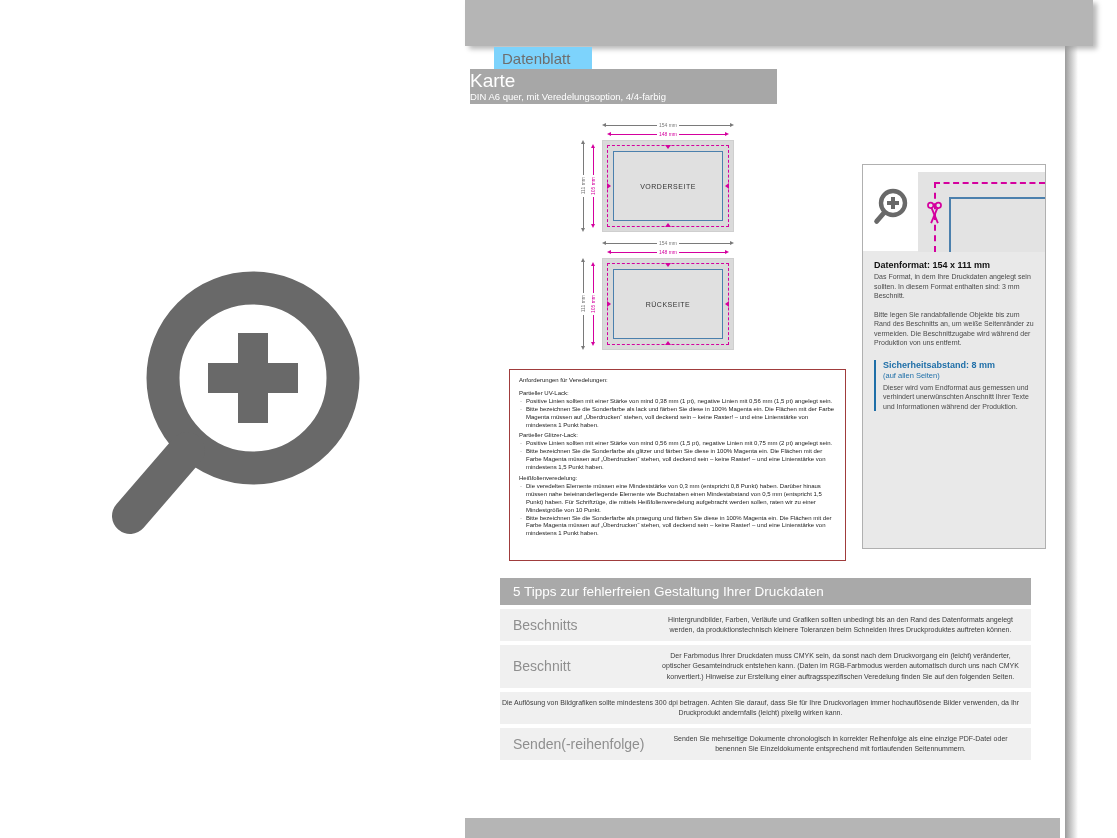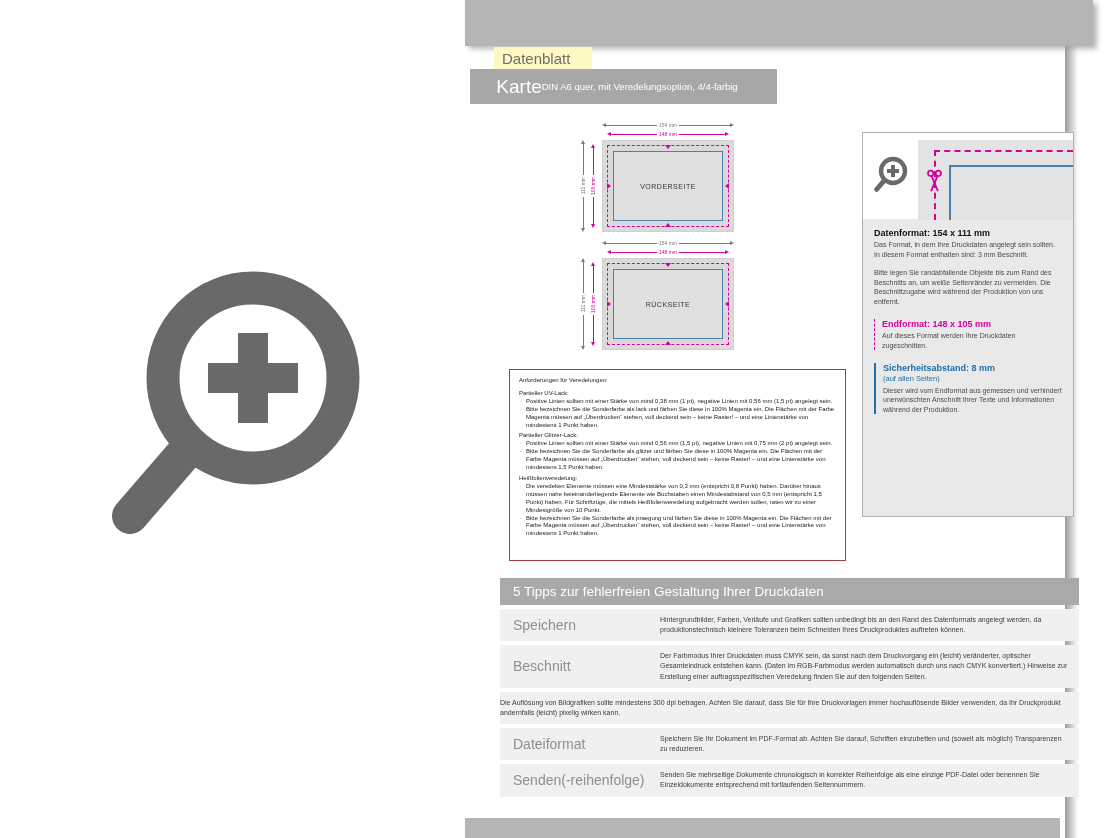--- a/index.html
+++ b/index.html
@@ -14,22 +14,22 @@
   }
   *{box-sizing:border-box;margin:0;padding:0;}
   body{font-family:"Liberation Sans",sans-serif;background:#fff;}
   #screen{position:relative;width:1117px;height:838px;background:#fff;overflow:hidden;}
 
   
   .top-band{position:absolute;left:465px;top:0;width:628px;height:46px;background:var(--band);box-shadow:4px 3px 5px rgba(0,0,0,.28);}
   .right-shadow{position:absolute;left:1065px;top:46px;width:13px;height:792px;background:linear-gradient(to right,#9b9b9b,rgba(255,255,255,0));}
   .footer-band{position:absolute;left:465px;top:818px;width:595px;height:20px;background:var(--band);}
 
-  .tab{position:absolute;left:494px;top:47px;width:98px;height:22px;background:#fef9c3;display:flex;align-items:center;padding-left:8px;color:#6e6e6e;font-size:15px;}
-  .banner{position:absolute;left:470px;top:69px;width:307px;height:35px;background:var(--banner);display:flex;flex-direction:row;align-items:center;justify-content:center;padding-right:13px;color:#fff;}
+  .tab{position:absolute;left:494px;top:47px;width:98px;height:22px;background:#7dd3fc;display:flex;align-items:center;padding-left:8px;color:#6e6e6e;font-size:15px;}
+  .banner{position:absolute;left:470px;top:69px;width:307px;height:35px;background:var(--banner);display:flex;flex-direction:column;align-items:flex-start;justify-content:center;padding-right:13px;color:#fff;}
   .banner-title{font-size:19px;line-height:1.05;}
   .banner-sub{font-size:9.5px;line-height:1.2;}
 
   
   .logo-big{position:absolute;left:88px;top:258px;width:300px;height:300px;}
 
   
   .diagram{position:absolute;left:578px;width:172px;height:118px;}
   .card{position:absolute;left:24px;top:22px;width:132px;height:92px;background:#dadada;border:1px solid #cfcfcf;}
   .cutline{position:absolute;left:4px;top:4px;right:4px;bottom:4px;border:1px dashed var(--mag);}
@@ -54,21 +54,21 @@
   .mk-right{top:50%;right:-1px;margin-top:-3px;border-top:3px solid transparent;border-bottom:3px solid transparent;border-right:4px solid var(--mag);}
 
   
   .req-box{position:absolute;left:509px;top:369px;width:337px;height:192px;border:1px solid var(--boxred);background:#fff;padding:7px 9px;font-size:6px;line-height:1.32;color:#222;overflow:hidden;}
   .req-title{margin-bottom:5px;}
   .req-head{margin-top:3px;}
   .bullet{position:relative;padding-left:7px;}
   .bullet::before{content:"·";position:absolute;left:1px;top:0;}
 
   
-  .info-panel{position:absolute;left:862px;top:132px;width:212px;height:385px;border:1px solid #b0b0b0;background:#0c4a6e;}
+  .info-panel{position:absolute;left:862px;top:164px;width:184px;height:385px;border:1px solid #b0b0b0;background:#0c4a6e;}
   .detail{position:relative;height:86px;background:#fff;}
   .logo-small{position:absolute;left:8px;top:22px;width:40px;height:40px;}
   .corner{position:absolute;left:55px;top:7px;right:0;bottom:-1px;background:#e3e3e3;overflow:hidden;}
   .cut-h{position:absolute;left:16px;top:10px;right:0;border-top:2px dashed var(--mag);}
   .cut-v{position:absolute;left:16px;top:10px;bottom:0;border-left:2px dashed var(--mag);}
   .safe-h{position:absolute;left:31px;top:25px;right:0;border-top:2px solid var(--safety);}
   .safe-v{position:absolute;left:31px;top:25px;bottom:0;border-left:2px solid var(--safety);}
   .scissors{position:absolute;left:8px;top:27px;width:17px;height:28px;}
   .panel-text{background:#e9e9e9;height:297px;padding:9px 11px;font-size:7px;line-height:1.35;color:#4a4a4a;overflow:hidden;}
   .sec-head{font-size:9px;font-weight:bold;line-height:1.15;margin-bottom:2px;}
@@ -76,21 +76,21 @@
   .sec{margin-top:13px;padding-left:7px;}
   .sec-ef{border-left:1px dashed var(--mag);}
   .sec-ef .sec-head{color:var(--mag);}
   .sec-sa{border-left:2px solid var(--steel);}
   .sec-sa .sec-head{color:var(--steel);margin-bottom:0;}
   .sec-sub{color:var(--steel);font-size:7.5px;margin-bottom:2px;}
   .sec-fl{border-left:2px solid var(--lblue);}
   .sec-fl .sec-head{color:var(--lblue);}
 
   
-  .tips{position:absolute;left:500px;top:578px;width:579px;}
+  .tips{position:absolute;left:500px;top:578px;width:531px;text-align:center;}
   .tips-banner{height:27px;background:#a9a9a9;color:#fff;font-size:13.5px;display:flex;align-items:center;padding-left:13px;}
   .tip-row{display:flex;background:#f0f0f0;margin-top:4px;}
   .tip-label{flex:none;width:160px;display:flex;align-items:center;padding-left:13px;font-size:14px;color:#8f8f8f;}
   .tip-text{flex:1;font-size:7px;color:#3c3c3c;line-height:1.45;padding:6px 10px 6px 0;}
 </style>
 </head>
 <body>
 
 <div id="screen">
 
@@ -231,50 +231,42 @@
           <line x1="13.5" y1="8" x2="6" y2="26" stroke="#d4009e" stroke-width="2.2"></line>
         </svg>
       </div>
     </div>
     <div class="panel-text">
       <div>
         <div class="sec-head" style="color:#111">Datenformat: 154 x 111 mm</div>
         <p>Das Format, in dem Ihre Druckdaten angelegt sein sollten. In diesem Format enthalten sind: 3 mm Beschnitt.</p>
         <p>Bitte legen Sie randabfallende Objekte bis zum Rand des Beschnitts an, um weiße Seitenränder zu vermeiden. Die Beschnittzugabe wird während der Produktion von uns entfernt.</p>
       </div>
-      <div class="sec sec-ef">
-        <div class="sec-head">Endformat: 148 x 105 mm</div>
-        <p>Auf dieses Format werden Ihre Druckdaten zugeschnitten.</p>
-      </div>
       <div class="sec sec-sa">
         <div class="sec-head">Sicherheitsabstand: 8 mm</div>
         <div class="sec-sub">(auf allen Seiten)</div>
         <p>Dieser wird vom Endformat aus gemessen und verhindert unerwünschten Anschnitt Ihrer Texte und Informationen während der Produktion.</p>
       </div>
     </div>
   </div>
 
   <div class="tips">
     <div class="tips-banner">
       <span>5 Tipps zur fehlerfreien Gestaltung Ihrer Druckdaten</span>
     </div>
     <div class="tip-row">
-      <div class="tip-label">Speichern</div>
+      <div class="tip-label">Beschnitts</div>
       <div class="tip-text">Hintergrundbilder, Farben, Verläufe und Grafiken sollten unbedingt bis an den Rand des Datenformats angelegt werden, da produktionstechnisch kleinere Toleranzen beim Schneiden Ihres Druckproduktes auftreten können.</div>
     </div>
     <div class="tip-row">
       <div class="tip-label">Beschnitt</div>
       <div class="tip-text">Der Farbmodus Ihrer Druckdaten muss CMYK sein, da sonst nach dem Druckvorgang ein (leicht) veränderter, optischer Gesamteindruck entstehen kann. (Daten im RGB-Farbmodus werden automatisch durch uns nach CMYK konvertiert.) Hinweise zur Erstellung einer auftragsspezifischen Veredelung finden Sie auf den folgenden Seiten.</div>
     </div>
     <div class="tip-row">
       <div class="tip-text">Die Auflösung von Bildgrafiken sollte mindestens 300 dpi betragen. Achten Sie darauf, dass Sie für Ihre Druckvorlagen immer hochauflösende Bilder verwenden, da Ihr Druckprodukt andernfalls (leicht) pixelig wirken kann.</div>
     </div>
     <div class="tip-row">
-      <div class="tip-label">Dateiformat</div>
-      <div class="tip-text">Speichern Sie Ihr Dokument im PDF-Format ab. Achten Sie darauf, Schriften einzubetten und (soweit als möglich) Transparenzen zu reduzieren.</div>
-    </div>
-    <div class="tip-row">
       <div class="tip-label">Senden(-reihenfolge)</div>
       <div class="tip-text">Senden Sie mehrseitige Dokumente chronologisch in korrekter Reihenfolge als eine einzige PDF-Datei oder benennen Sie Einzeldokumente entsprechend mit fortlaufenden Seitennummern.</div>
     </div>
   </div>
 
 </div>
 
 </body></html>

